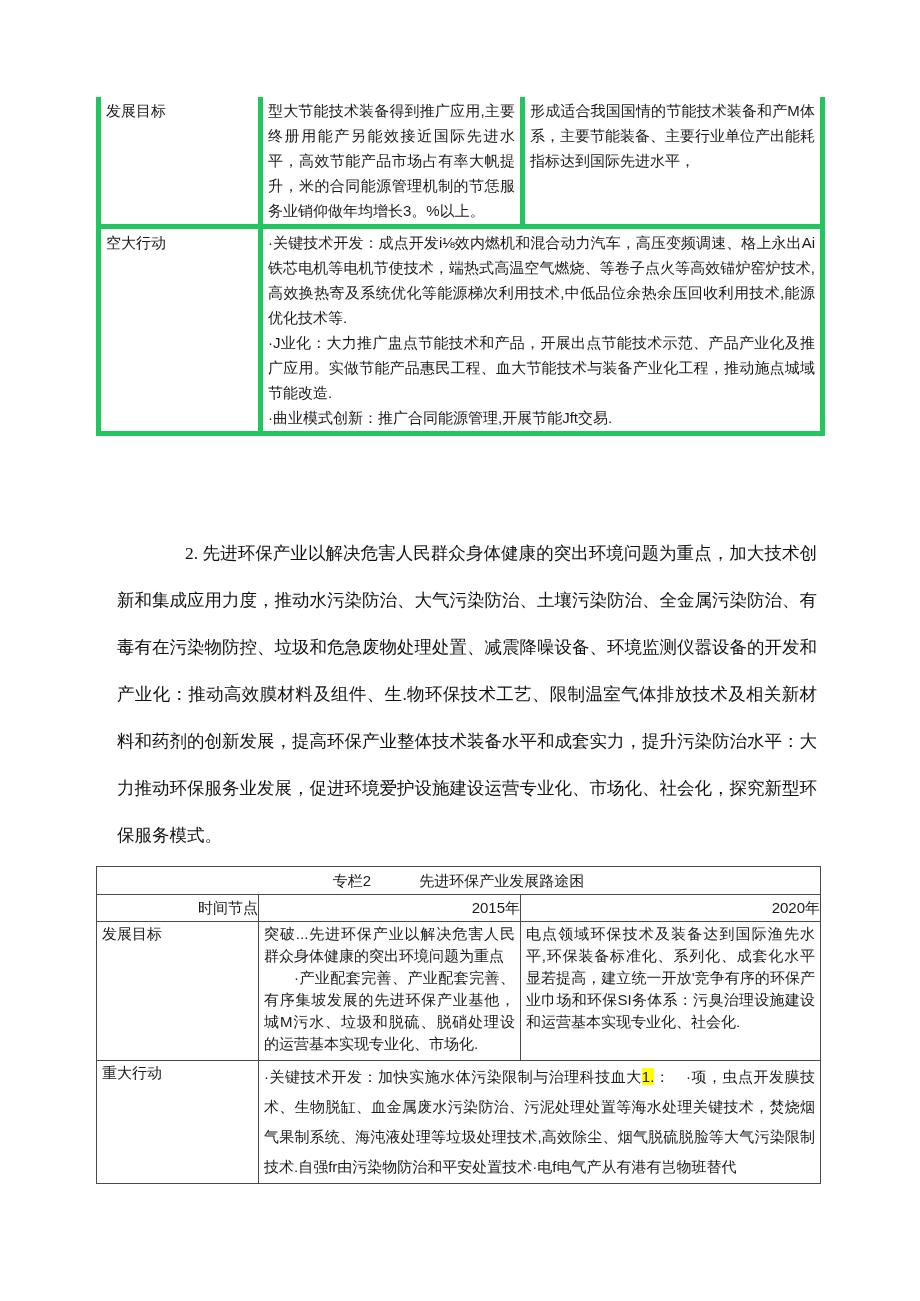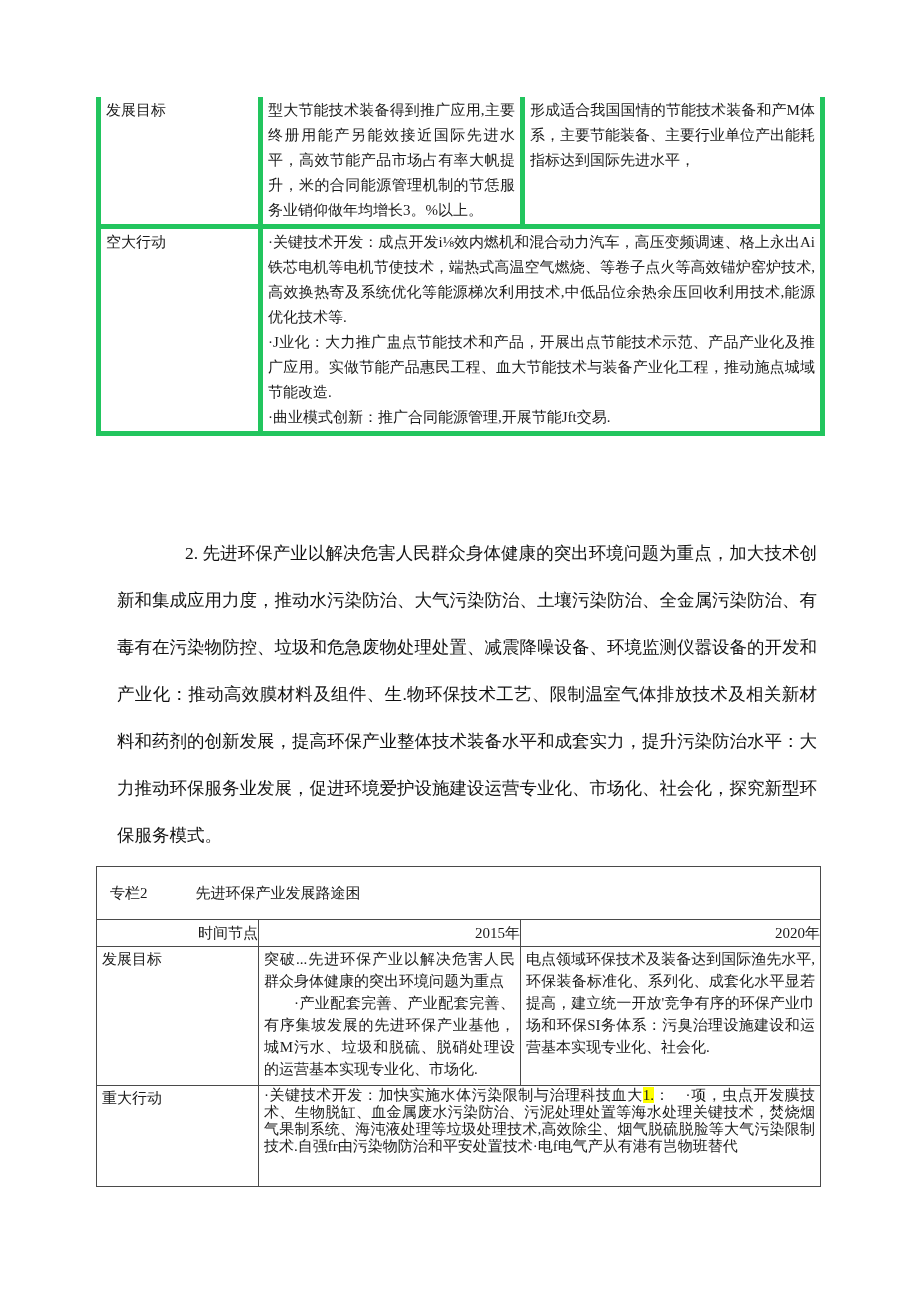--- a/index.html
+++ b/index.html
@@ -1,38 +1,38 @@
 <!DOCTYPE html>
 <html><head>
 <meta charset="utf-8">
 <style>
   html,body{margin:0;padding:0;background:#fff;}
   .page{position:relative;width:920px;height:1301px;background:#ffffff;overflow:hidden;
         font-family:"Liberation Sans",sans-serif;color:#1a1a1a;}
-  table{border-collapse:collapse;table-layout:fixed;font-family:Liberation Serif, serif;}
+  table{border-collapse:collapse;table-layout:fixed;}
   
   .t1{position:absolute;left:96px;top:97px;width:724px;}
   .t1 td{border:5px solid #22c55e;font-size:15px;line-height:25px;padding:1px 5px;
          vertical-align:top;text-align:justify;}
   .t1 tr.no-top td{border-top:none;}
   .label-cell{text-align:center;vertical-align:middle;padding:0 2px;}
   .vmid{vertical-align:middle;margin-left:37px;}
   .cell-p{margin:0 0 0 0;}
   
   .bodytext{position:absolute;left:117px;top:530px;width:700px;
             font-family:"Liberation Serif",serif;font-size:17.5px;line-height:47px;
             text-align:justify;text-indent:68px;color:#111;}
   
   .t2{position:absolute;left:96px;top:866px;width:724px;}
   .t2 td{border:1px solid #4a4a4a;font-size:15px;padding:1px 5px;vertical-align:top;
          text-align:justify;line-height:22px;}
-  .t2 .caption-cell{text-align:left;vertical-align:middle;line-height:26px;padding:13px;margin-left:41px;}
+  .t2 .caption-cell{text-align:center;vertical-align:middle;line-height:26px;padding:0;margin-left:41px;}
   .t2 .head-cell{text-align:right;vertical-align:middle;line-height:24px;padding:0;}
   .cap-gap{margin-left:48px;}
-  .t2 .action-cell{line-height:17px;}
+  .t2 .action-cell{line-height:30px;}
   .indent2{text-indent:2em;margin:0;}
   .p0{margin:0;}
   .hl{background:#ffff00;}
 </style>
 </head>
 <body>
 
 <div class="page">
 
   <table class="t1">

